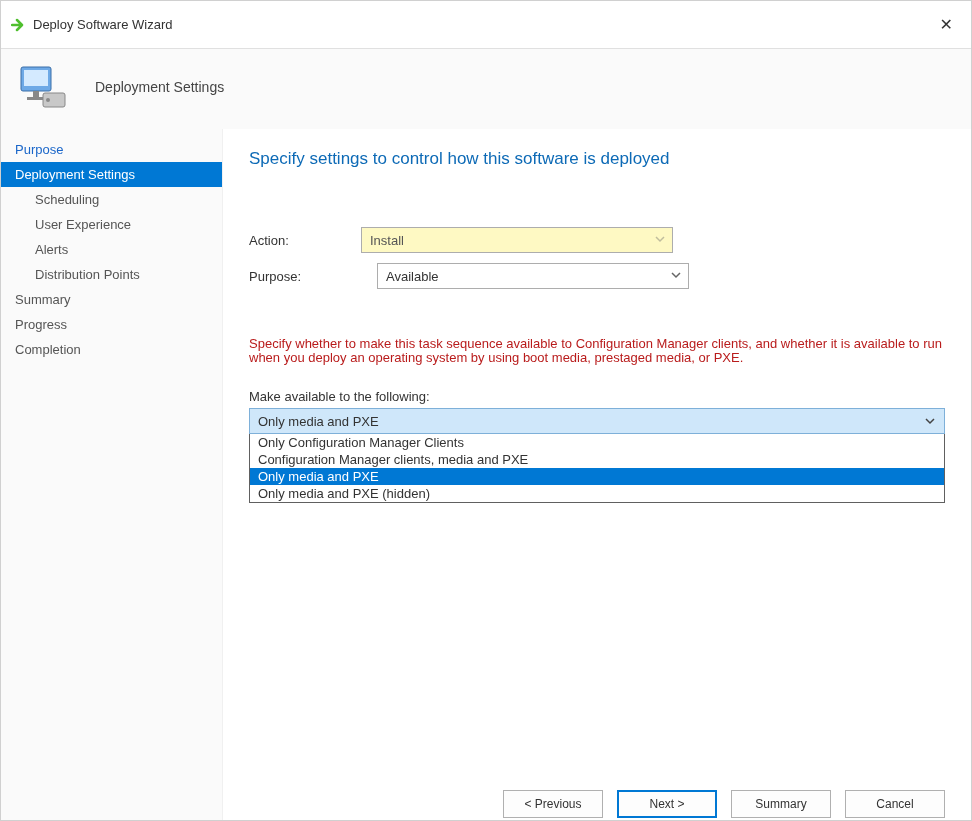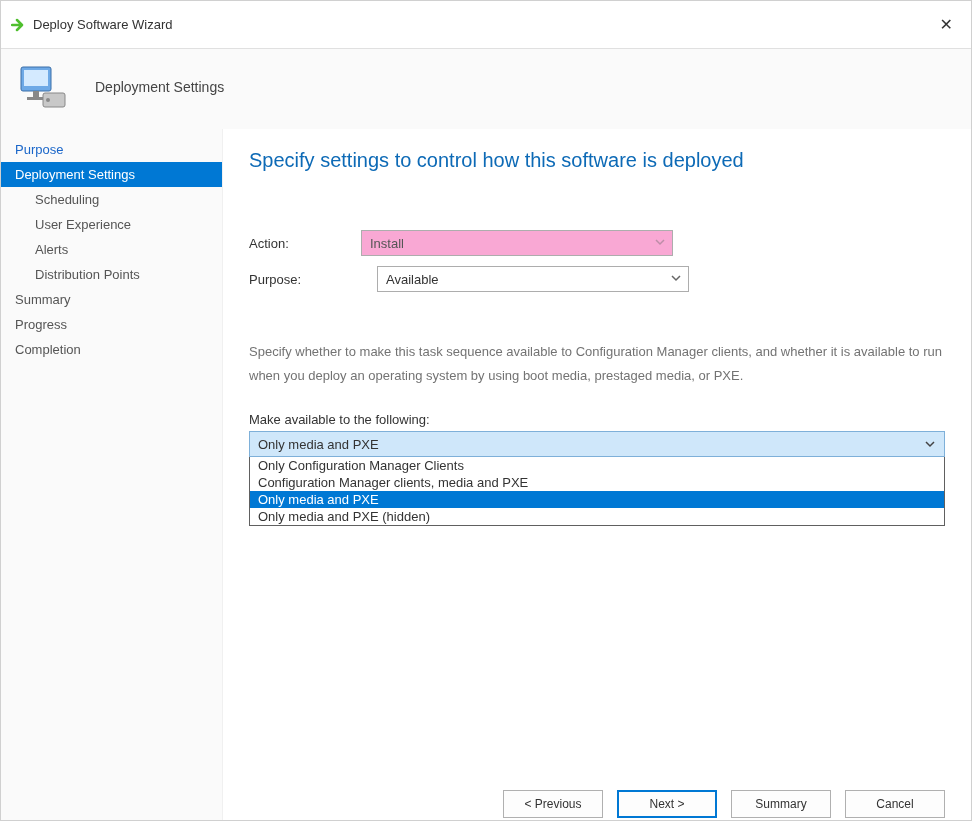--- a/index.html
+++ b/index.html
@@ -85,59 +85,59 @@
     }
     .content {
       position: relative;
       flex: 1;
       padding: 20px 26px 0 26px;
       display: flex;
       flex-direction: column;
     }
     .content-heading {
       color: #0d6ab6;
-      font-size: 20px;
+      font-size: 17px;
       font-weight: 400;
       margin-bottom: 58px;
     }
     .form-row {
       display: flex;
       align-items: center;
       margin-bottom: 10px;
     }
     .form-label {
       width: 112px;
       color: #333;
     }
     .combo {
       position: relative;
       height: 26px;
       border: 1px solid #adadad;
-      background: #f9a8d4;
+      background: #fef9c3;
       display: flex;
       align-items: center;
       padding: 0 26px 0 8px;
       width: 312px;
       color: #555;
     }
     .combo.enabled {
       background: #ffffff;
       color: #333;
       margin-left: 16px;
     }
     .combo .chev {
       position: absolute;
       right: 6px;
       top: 5px;
     }
     .combo.disabled .chev { opacity: 0.4; }
     .desc-text {
-      color: #737373;
+      color: #b91c1c;
       margin-top: 38px;
-      line-height: 24px;
+      line-height: 14px;
     }
     .field-label {
       margin-top: 24px;
       margin-bottom: 4px;
       color: #333;
     }
     .dropdown-main {
       position: relative;
       height: 26px;
       border: 1px solid #7eb0d9;

